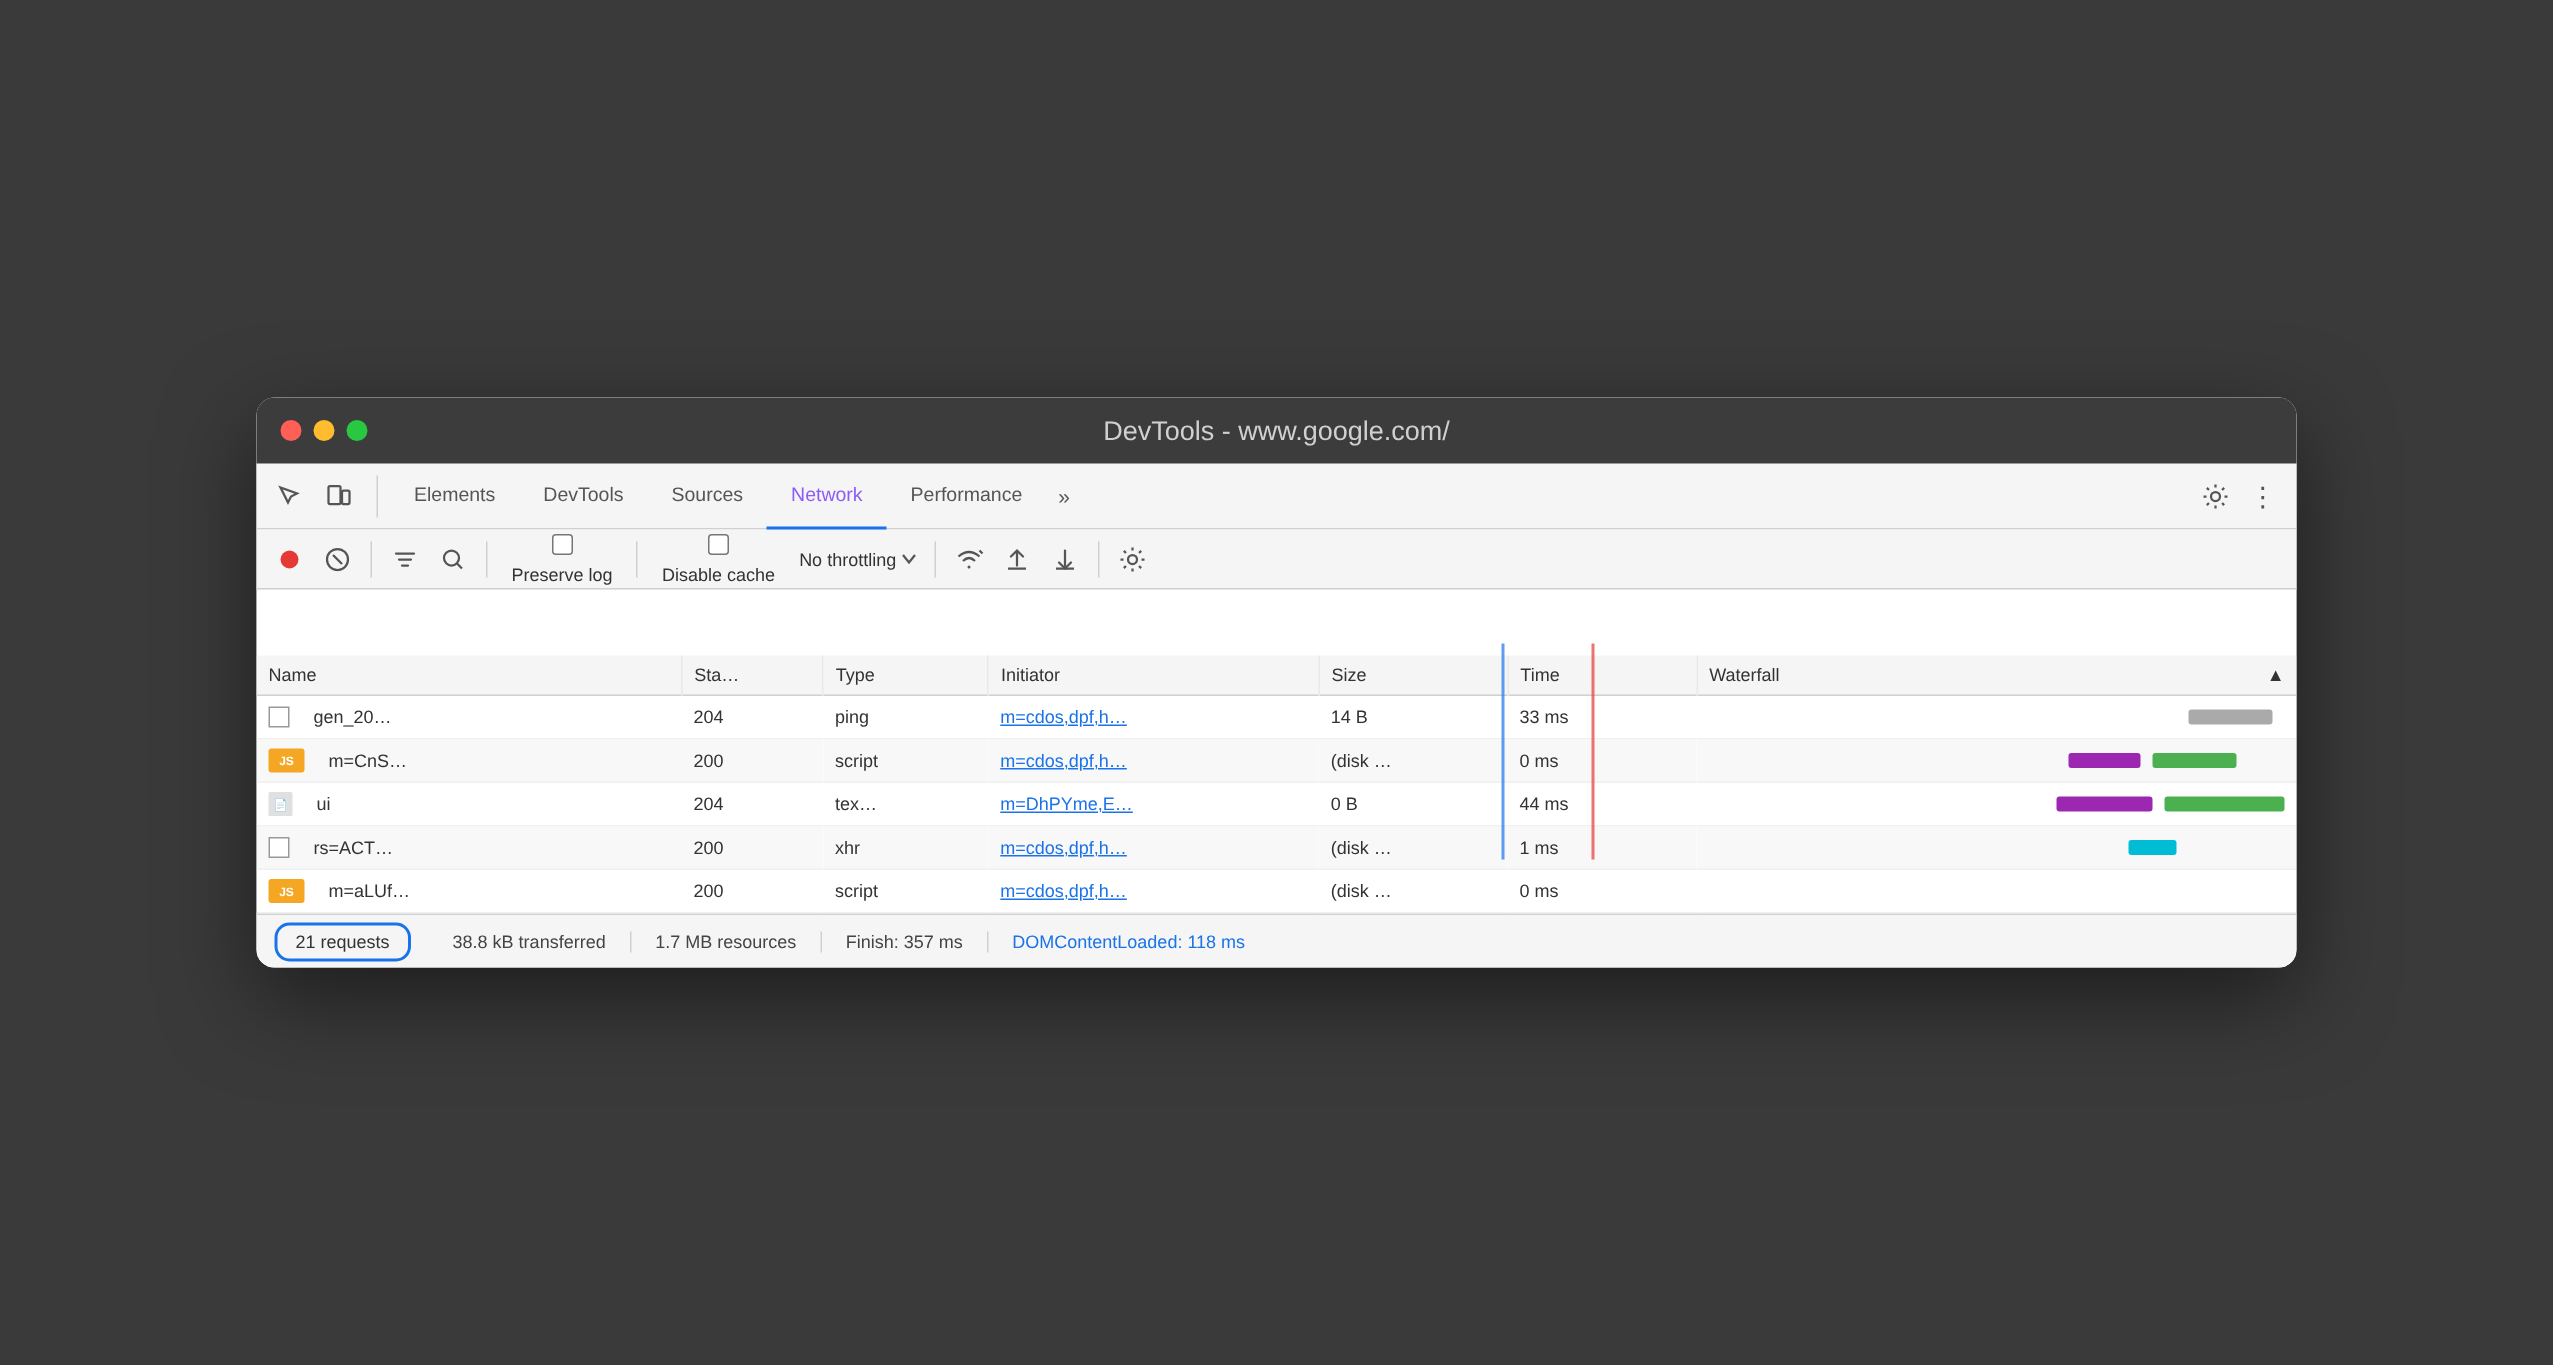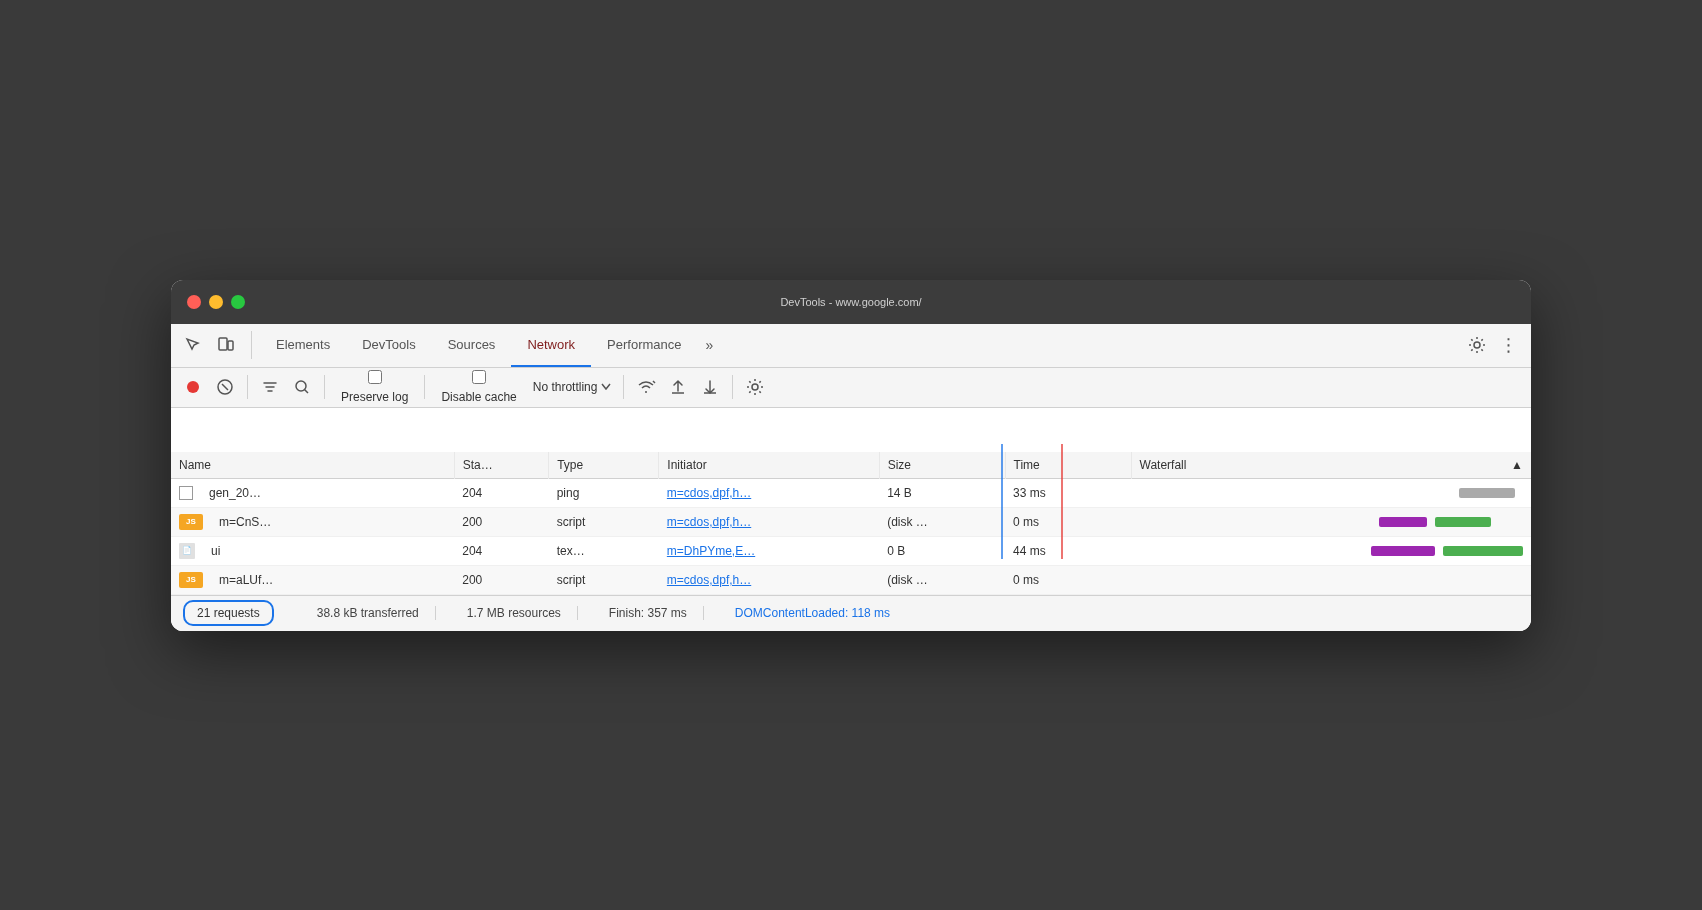--- a/index.html
+++ b/index.html
@@ -37,21 +37,21 @@
       border-radius: 50%;
     }
     .tl-red { background: #ff5f57; }
     .tl-yellow { background: #febc2e; }
     .tl-green { background: #28c840; }
     .window-title {
       position: absolute;
       left: 50%;
       transform: translateX(-50%);
       color: #d0d0d0;
-      font-size: 11px;
+      font-size: 18px;
       font-weight: 500;
     }
     .devtools-body {
       background: #ffffff;
     }
     
     .tab-bar {
       display: flex;
       align-items: center;
       border-bottom: 1px solid #d0d0d0;
@@ -89,21 +89,21 @@
       height: 44px;
       display: flex;
       align-items: center;
       font-size: 13px;
       color: #555;
       cursor: pointer;
       border-bottom: 2px solid transparent;
       white-space: nowrap;
     }
     .tab.active {
-      color: #7f1d1d;
+      color: #8b5cf6;
       border-bottom: 2px solid #1a73e8;
       font-weight: 500;
     }
     .tab-more {
       padding: 0 8px;
       height: 44px;
       display: flex;
       align-items: center;
       color: #555;
       cursor: pointer;
@@ -250,21 +250,21 @@
     
     .status-bar {
       display: flex;
       align-items: center;
       height: 36px;
       border-top: 1px solid #d0d0d0;
       background: #f5f5f5;
       padding: 0 12px;
       font-size: 12px;
       color: #444;
-      gap: 15px;
+      gap: 0;
     }
     .status-item {
       padding: 0 16px;
       border-right: 1px solid #d0d0d0;
     }
     .status-item:first-child {
       padding-left: 0;
       border: 2px solid #1a73e8;
       border-radius: 10px;
       padding: 4px 12px;
@@ -495,20 +495,38 @@
               <td style="position: relative; height: 28px; padding: 0px;">
                 <div style="position: relative; height: 28px; width: 100%;">
                   <div style="position: absolute; left: 60%; width: 16%; height: 10px; top: 50%; transform: translateY(-50%); background-color: rgb(156, 39, 176); border-radius: 2px;"></div>
                   <div style="position: absolute; left: 78%; width: 20%; height: 10px; top: 50%; transform: translateY(-50%); background-color: rgb(76, 175, 80); border-radius: 2px;"></div>
                 </div>
               </td>
             </tr>
             <tr>
               <td>
                 <div class="name-cell">
+                  <span class="checkbox-icon"></span>
+                  <span>rs=ACT…</span>
+                </div>
+              </td>
+              <td>200</td>
+              <td>xhr</td>
+              <td><span class="initiator-link">m=cdos,dpf,h…</span></td>
+              <td>(disk …</td>
+              <td>1 ms</td>
+              <td style="position: relative; height: 28px; padding: 0px;">
+                <div style="position: relative; height: 28px; width: 100%;">
+                  <div style="position: absolute; left: 72%; width: 8%; height: 10px; top: 50%; transform: translateY(-50%); background-color: rgb(0, 188, 212); border-radius: 2px;"></div>
+                </div>
+              </td>
+            </tr>
+            <tr>
+              <td>
+                <div class="name-cell">
                   <span class="js-icon">JS</span>
                   <span>m=aLUf…</span>
                 </div>
               </td>
               <td>200</td>
               <td>script</td>
               <td><span class="initiator-link">m=cdos,dpf,h…</span></td>
               <td>(disk …</td>
               <td>0 ms</td>
               <td style="position: relative; height: 28px; padding: 0px;">

